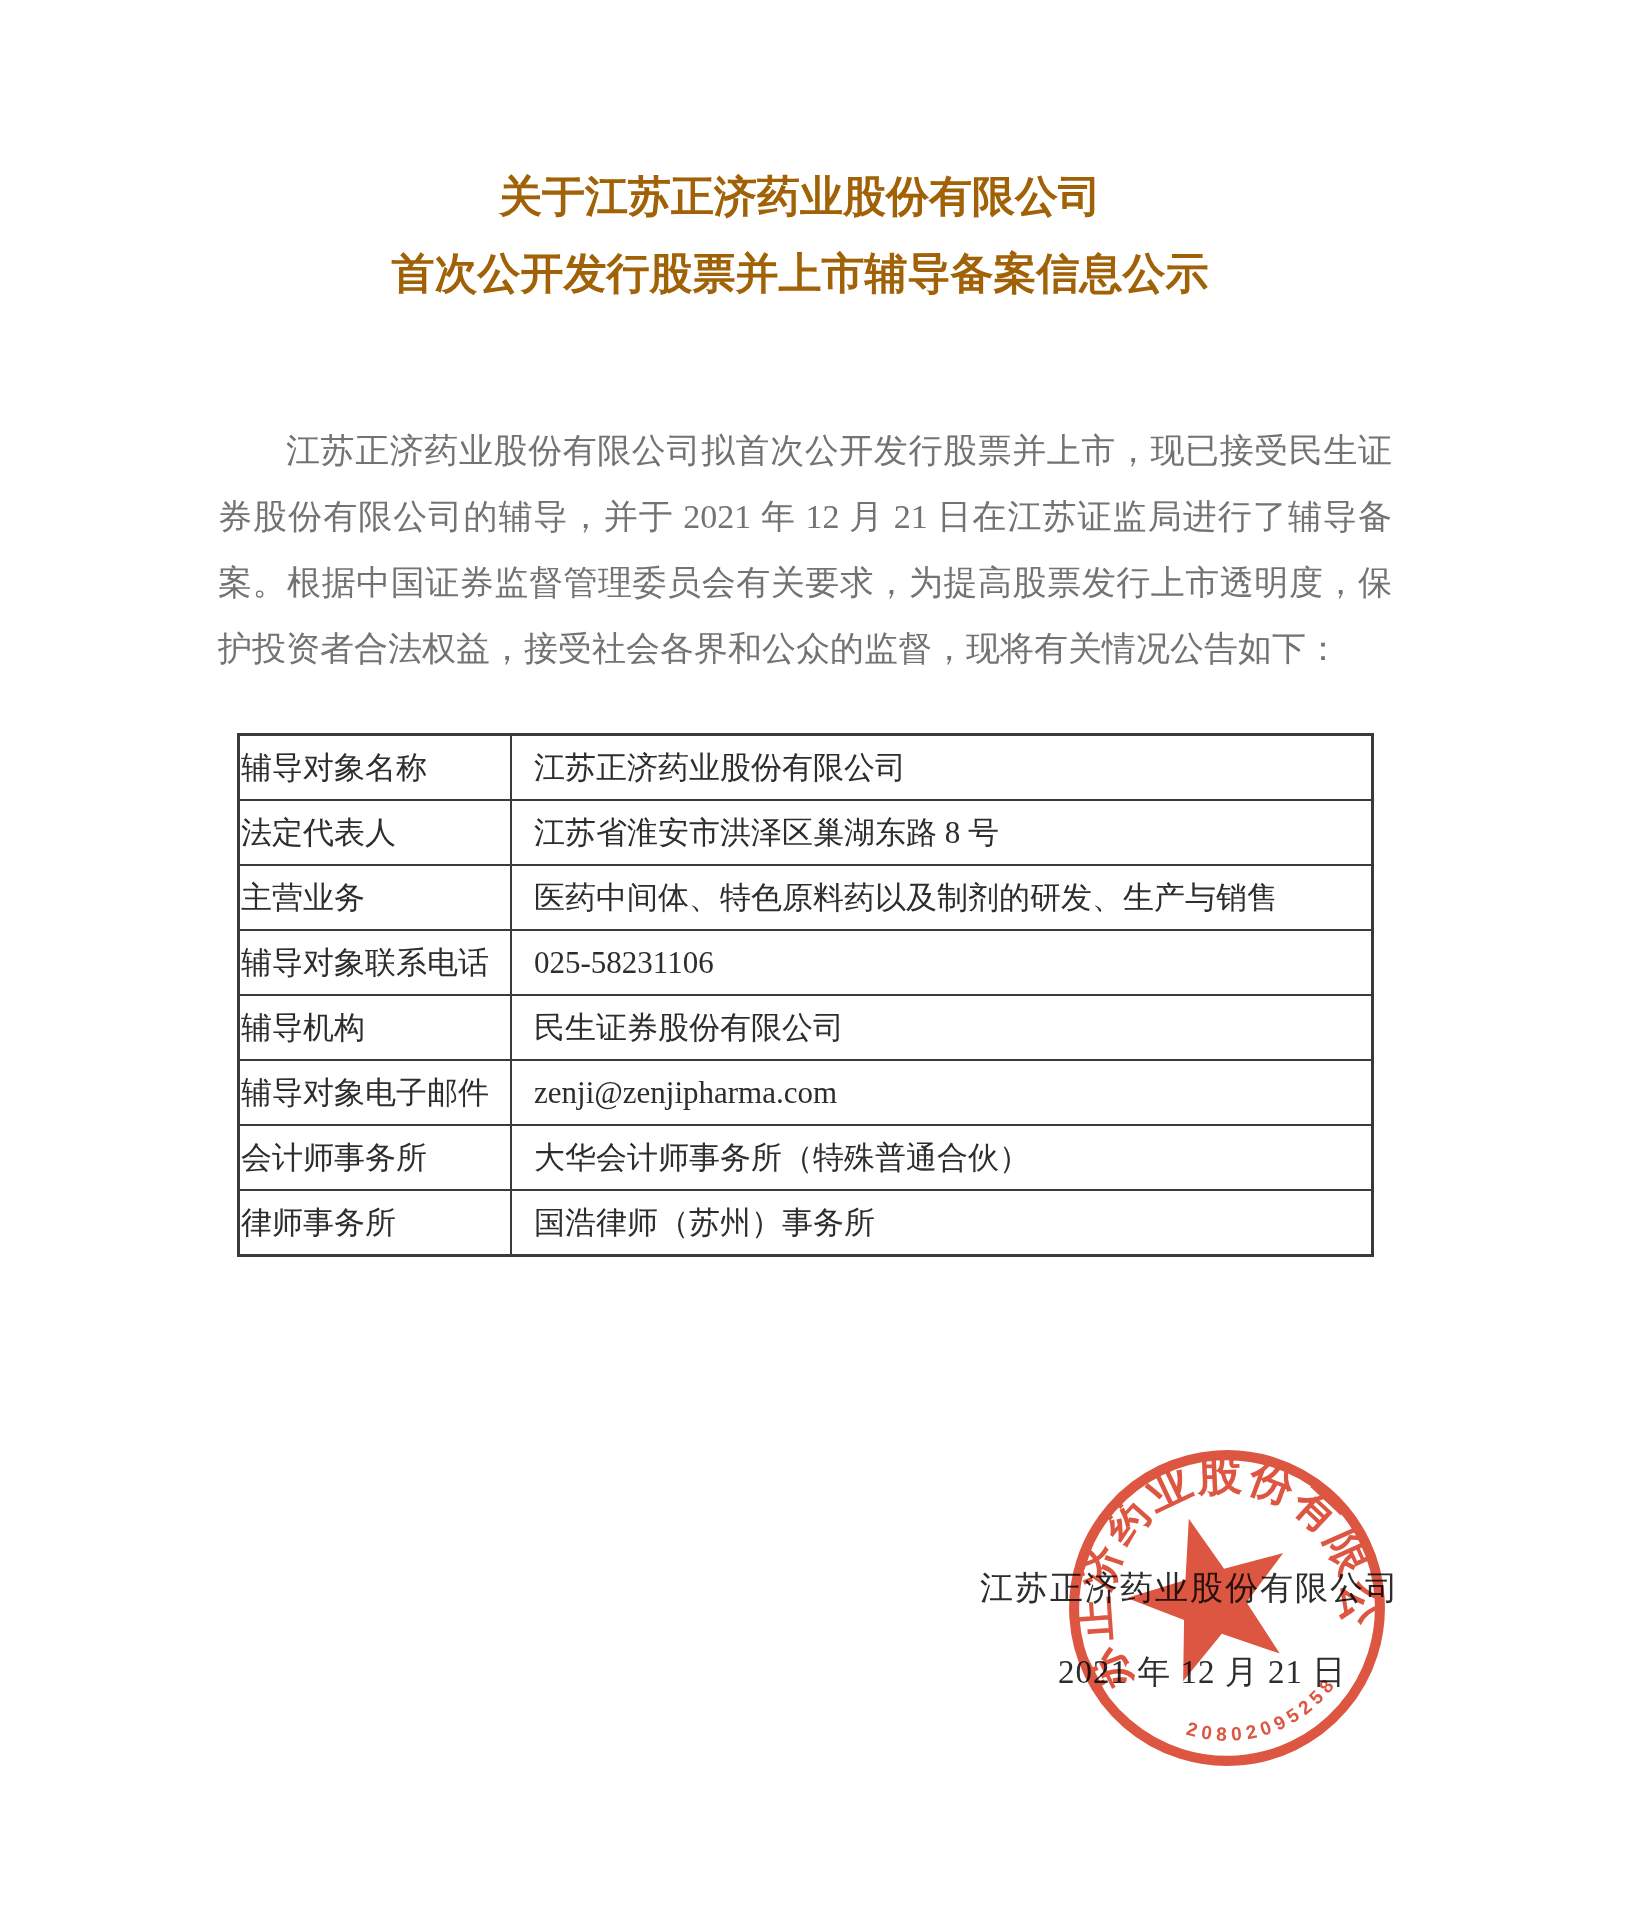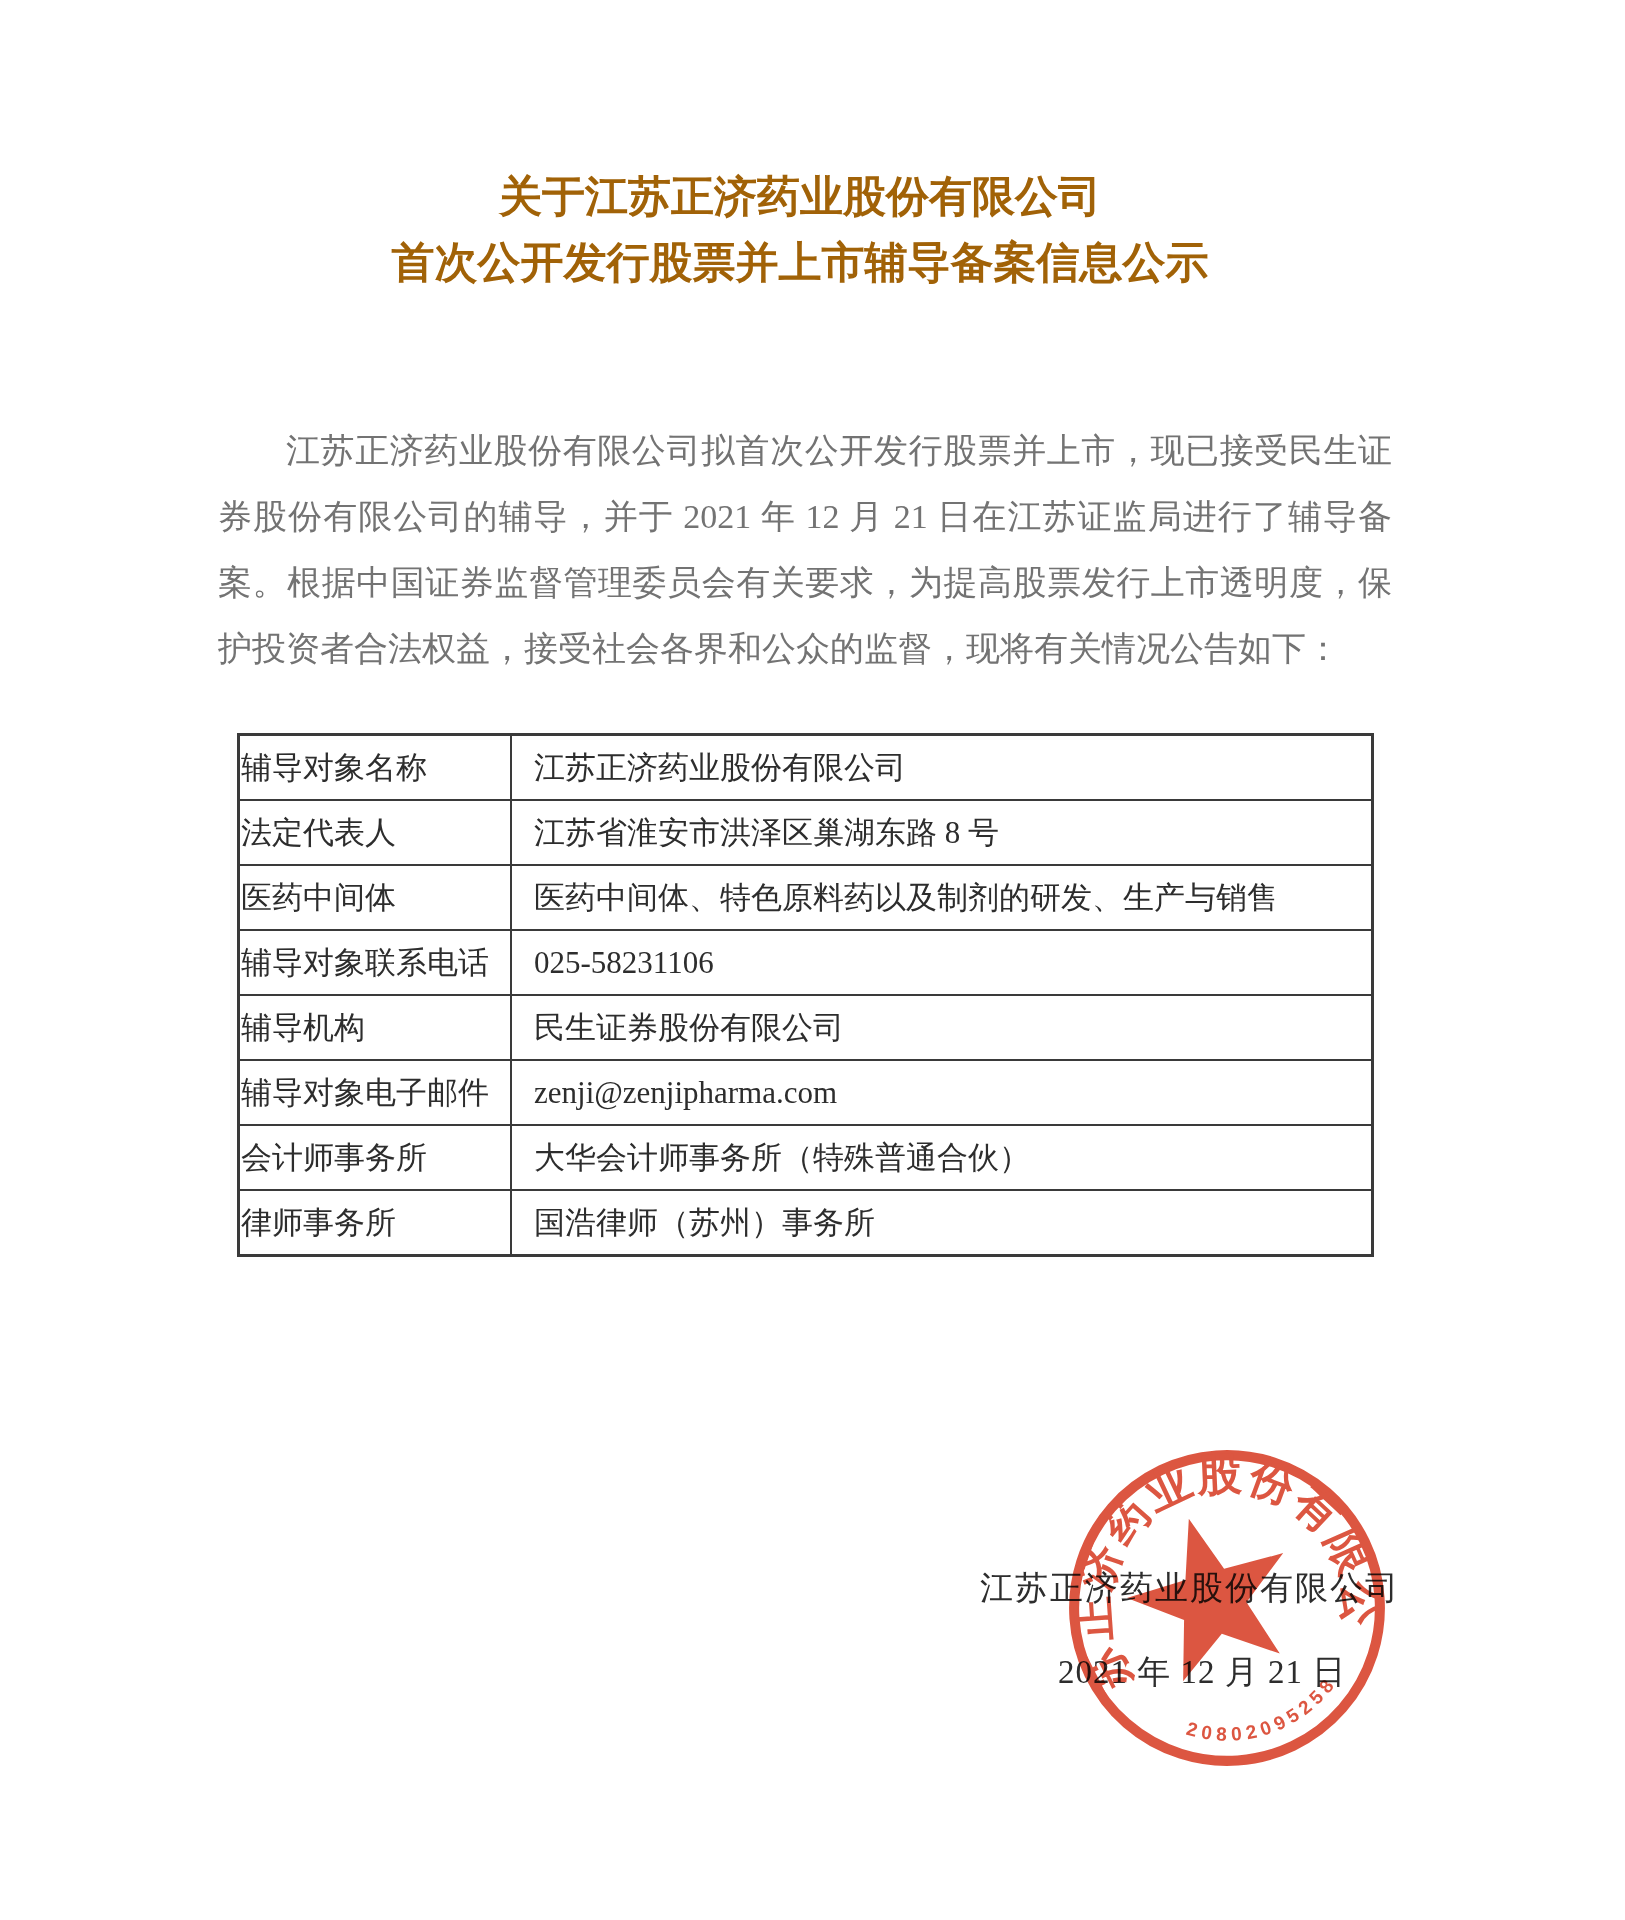--- a/index.html
+++ b/index.html
@@ -6,21 +6,21 @@
   body{
     width:1625px;height:1920px;position:relative;background:#ffffff;
     font-family:"Liberation Serif","DejaVu Serif",serif;
     color:#2a2a2a;overflow:hidden;
   }
   .title{
     position:absolute;left:0;width:1600px;text-align:center;
     font-weight:bold;font-size:43px;color:#a16207;white-space:nowrap;
   }
   #title-line1{top:168px;}
-  #title-line2{top:234px;}
+  #title-line2{top:245px;}
   #body-paragraph{
     position:absolute;top:418px;left:218px;width:1174px;
     font-size:34px;line-height:66px;text-align:justify;text-indent:2em;
     color:#737373;
   }
   #info-table{
     position:absolute;top:733px;left:237px;width:1137px;
     border-collapse:collapse;table-layout:fixed;
     border:3px solid #3a3a3a;
     font-size:31px;color:#2d2d2d;
@@ -70,21 +70,21 @@
   <tbody>
       <tr>
         <td class="label-cell">辅导对象名称</td>
         <td class="value-cell">江苏正济药业股份有限公司</td>
       </tr>
       <tr>
         <td class="label-cell">法定代表人</td>
         <td class="value-cell">江苏省淮安市洪泽区巢湖东路 8 号</td>
       </tr>
       <tr>
-        <td class="label-cell">医药中间体</td>
+        <td class="label-cell">主营业务</td>
         <td class="value-cell">医药中间体、特色原料药以及制剂的研发、生产与销售</td>
       </tr>
       <tr>
         <td class="label-cell">辅导对象联系电话</td>
         <td class="value-cell">025-58231106</td>
       </tr>
       <tr>
         <td class="label-cell">辅导机构</td>
         <td class="value-cell">民生证券股份有限公司</td>
       </tr>

